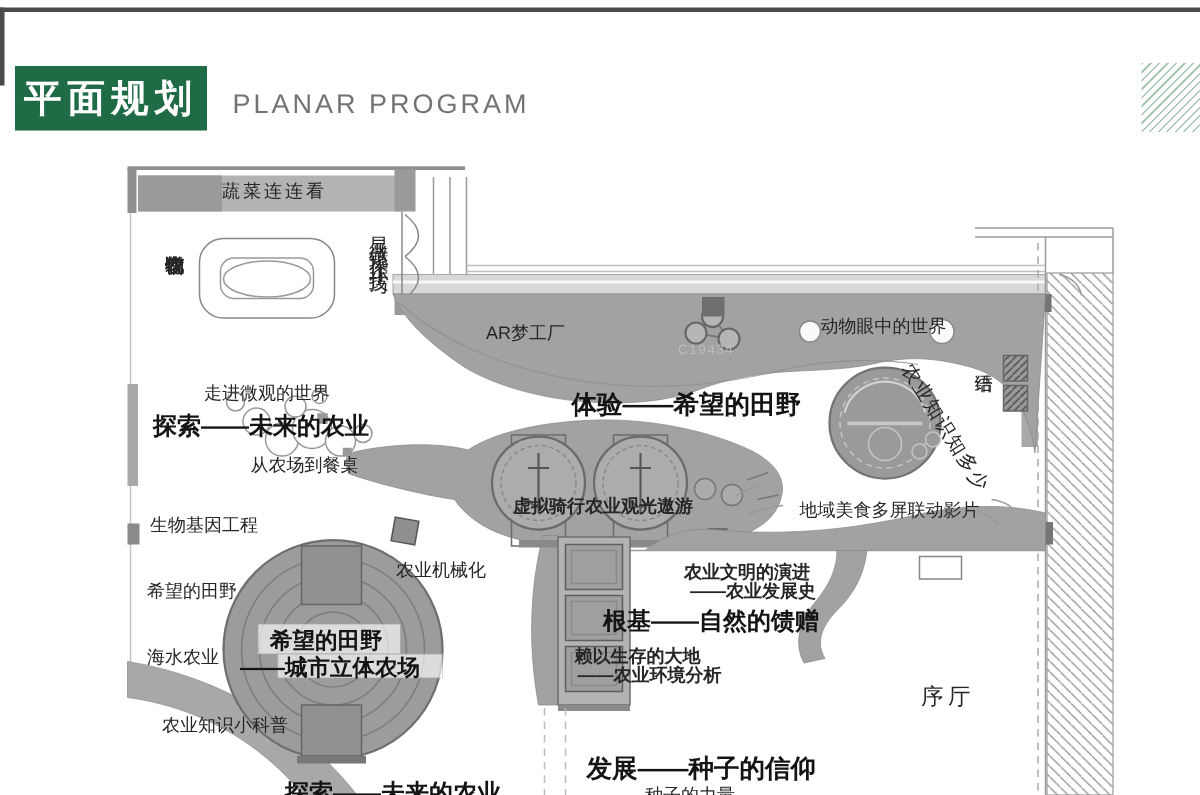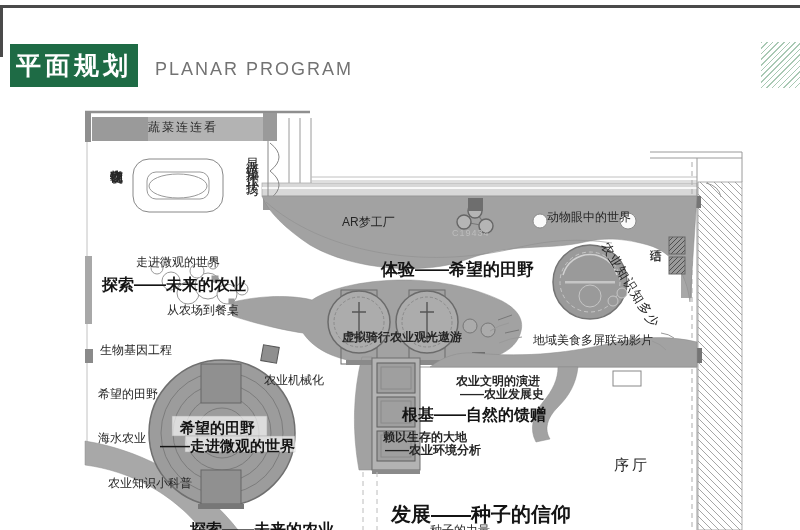--- a/index.html
+++ b/index.html
@@ -200,38 +200,38 @@
 
     <path d="M363,472 V530 M377,472 V530" stroke="#bcbcbc" stroke-dasharray="5 4" fill="none"></path>
   </svg>
 
   <div class="lbl" style="left:148px;top:121px;letter-spacing:2px;">蔬菜连连看</div>
   <div class="lbl v" style="left:108px;top:160px;font-size:13px;">农作物物有话说</div>
   <div class="lbl v" style="left:244px;top:147px;font-size:13px;letter-spacing:4px;">显微镜操作小技巧</div>
   <div class="lbl" style="left:136px;top:256px;text-align:center;">走进微观的世界</div>
   <div class="lbl b" style="left:102px;top:276px;font-size:16px;">探索——未来的农业</div>
   <div class="lbl" style="left:167px;top:304px;">从农场到餐桌</div>
-  <div class="lbl" style="left:342px;top:216px;">AR梦工厂</div>
+  <div class="lbl" style="left:324px;top:216px;">AR梦工厂</div>
   <div class="lbl" style="left:547px;top:211px;">动物眼中的世界</div>
   <div class="lbl b" style="left:381px;top:260px;font-size:17px;">体验——希望的田野</div>
   <div class="lbl rot" style="left:610px;top:240px;font-size:13px;letter-spacing:1px;">农业知识知多少</div>
   <div class="lbl v" style="left:648px;top:240px;">结语</div>
   <div class="lbl sb" style="left:342px;top:331px;">虚拟骑行农业观光遨游</div>
   <div class="lbl" style="left:100px;top:344px;">生物基因工程</div>
   <div class="lbl" style="left:98px;top:388px;">希望的田野</div>
   <div class="lbl" style="left:98px;top:432px;">海水农业</div>
   <div class="lbl" style="left:108px;top:477px;">农业知识小科普</div>
   <div class="lbl b" style="left:180px;top:419px;font-size:15px;">希望的田野</div>
-  <div class="lbl b" style="left:160px;top:437px;font-size:15px;">——走进微观的世界</div>
+  <div class="lbl b" style="left:160px;top:437px;font-size:15px;">——城市立体农场</div>
   <div class="lbl" style="left:264px;top:374px;">农业机械化</div>
   <div class="lbl" style="left:533px;top:334px;">地域美食多屏联动影片</div>
   <div class="lbl sb" style="left:456px;top:375px;">农业文明的演进</div>
   <div class="lbl sb" style="left:460px;top:388px;">——农业发展史</div>
   <div class="lbl b" style="left:402px;top:406px;font-size:16px;">根基——自然的馈赠</div>
   <div class="lbl sb" style="left:383px;top:431px;">赖以生存的大地</div>
   <div class="lbl sb" style="left:385px;top:444px;">——农业环境分析</div>
   <div class="lbl" style="left:614px;top:456px;font-size:15px;letter-spacing:3px;">序厅</div>
-  <div class="lbl b" style="left:391px;top:503px;font-size:20px;">发展——种子的信仰</div>
+  <div class="lbl b" style="left:391px;top:503px;font-size:17px;">发展——种子的信仰</div>
   <div class="lbl" style="left:430px;top:524px;">种子的力量</div>
   <div class="lbl b" style="left:190px;top:521px;font-size:16px;">探索——未来的农业</div>
   <div class="lbl faint" style="left:452px;top:181px;font-size:9px;letter-spacing:1px;">C19434</div>
 
 </div>
 
 </body></html>

